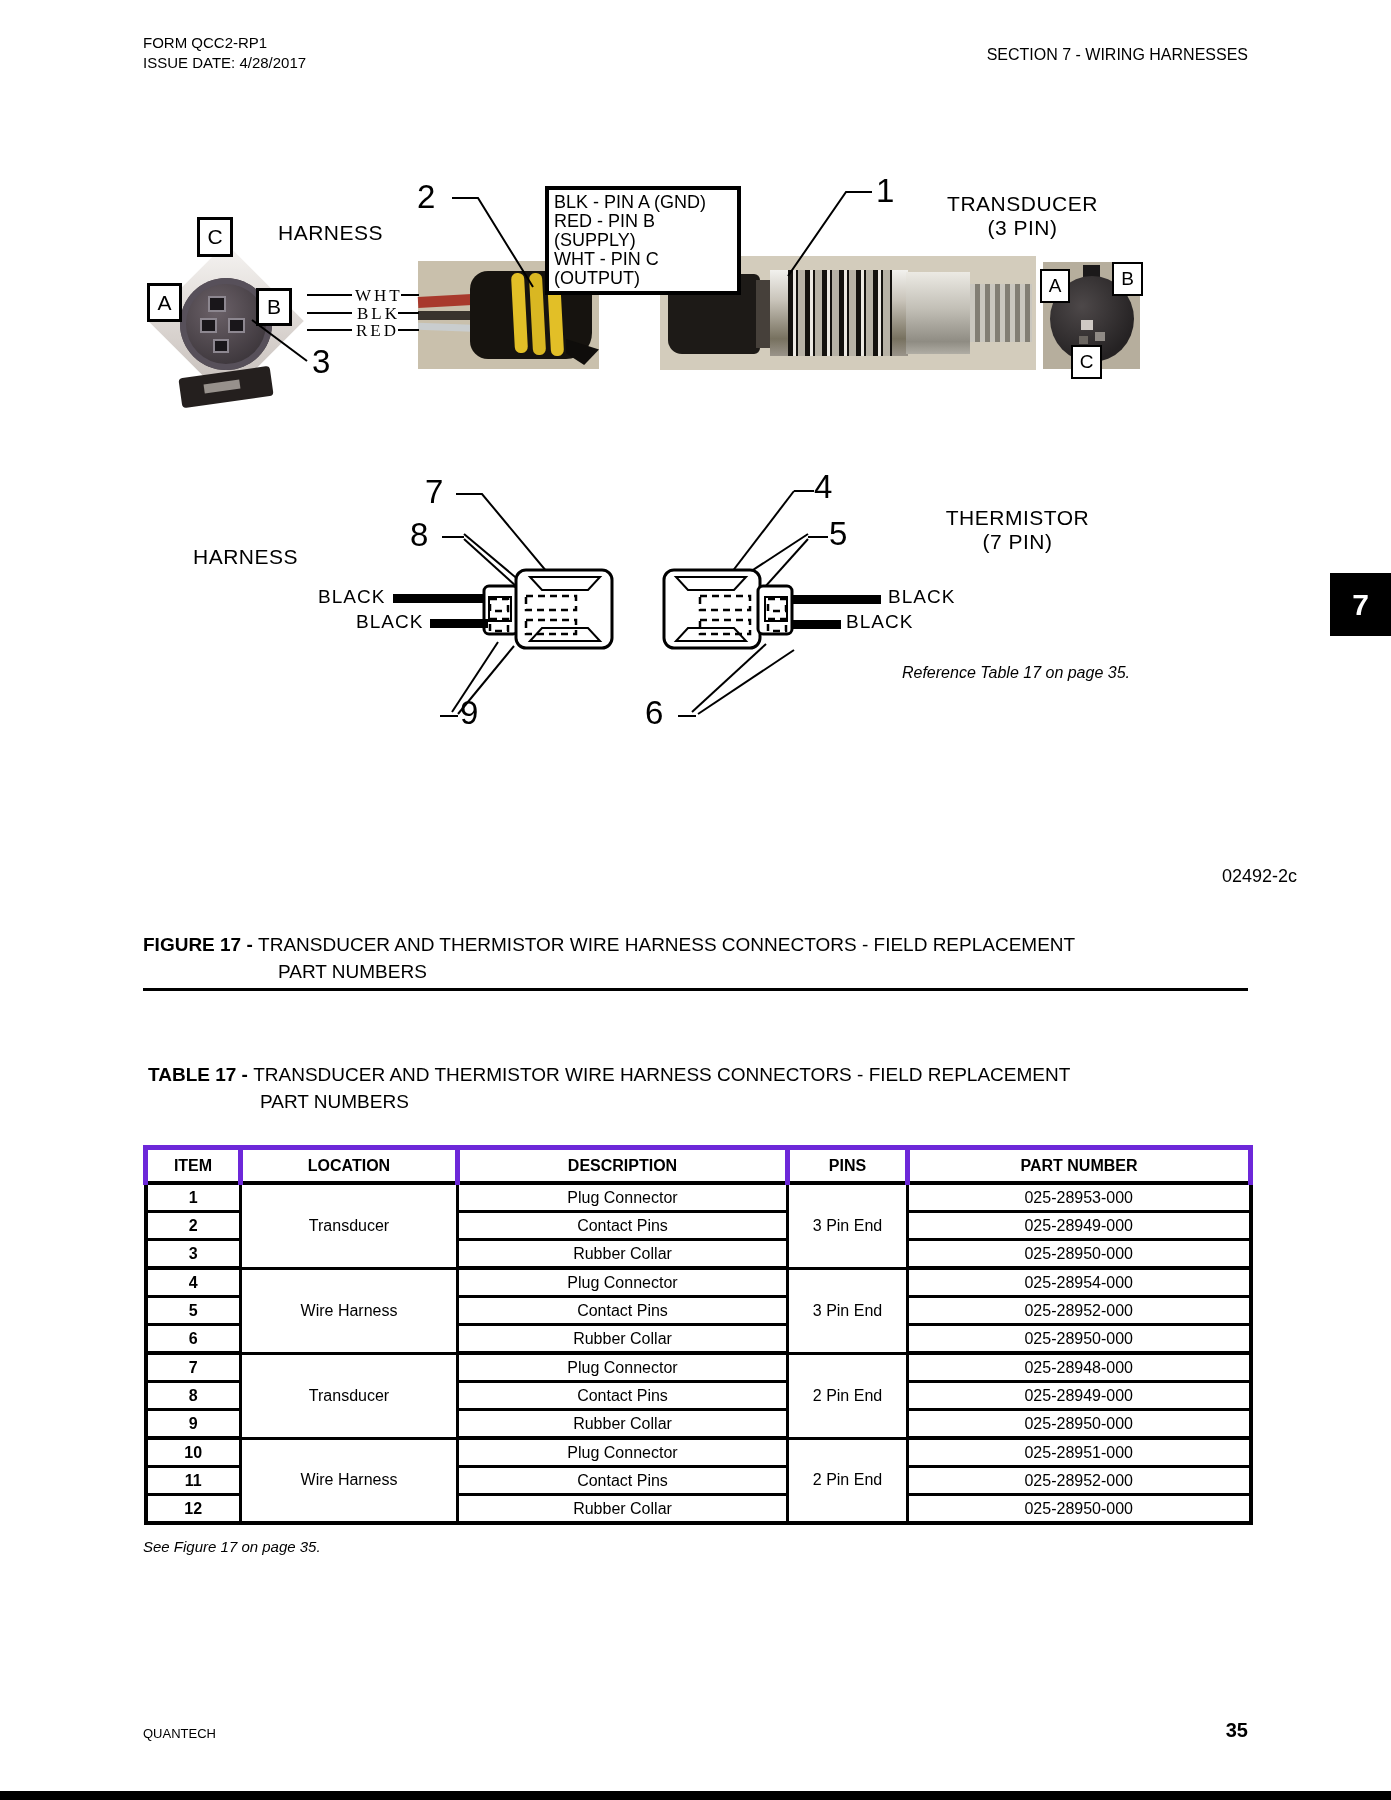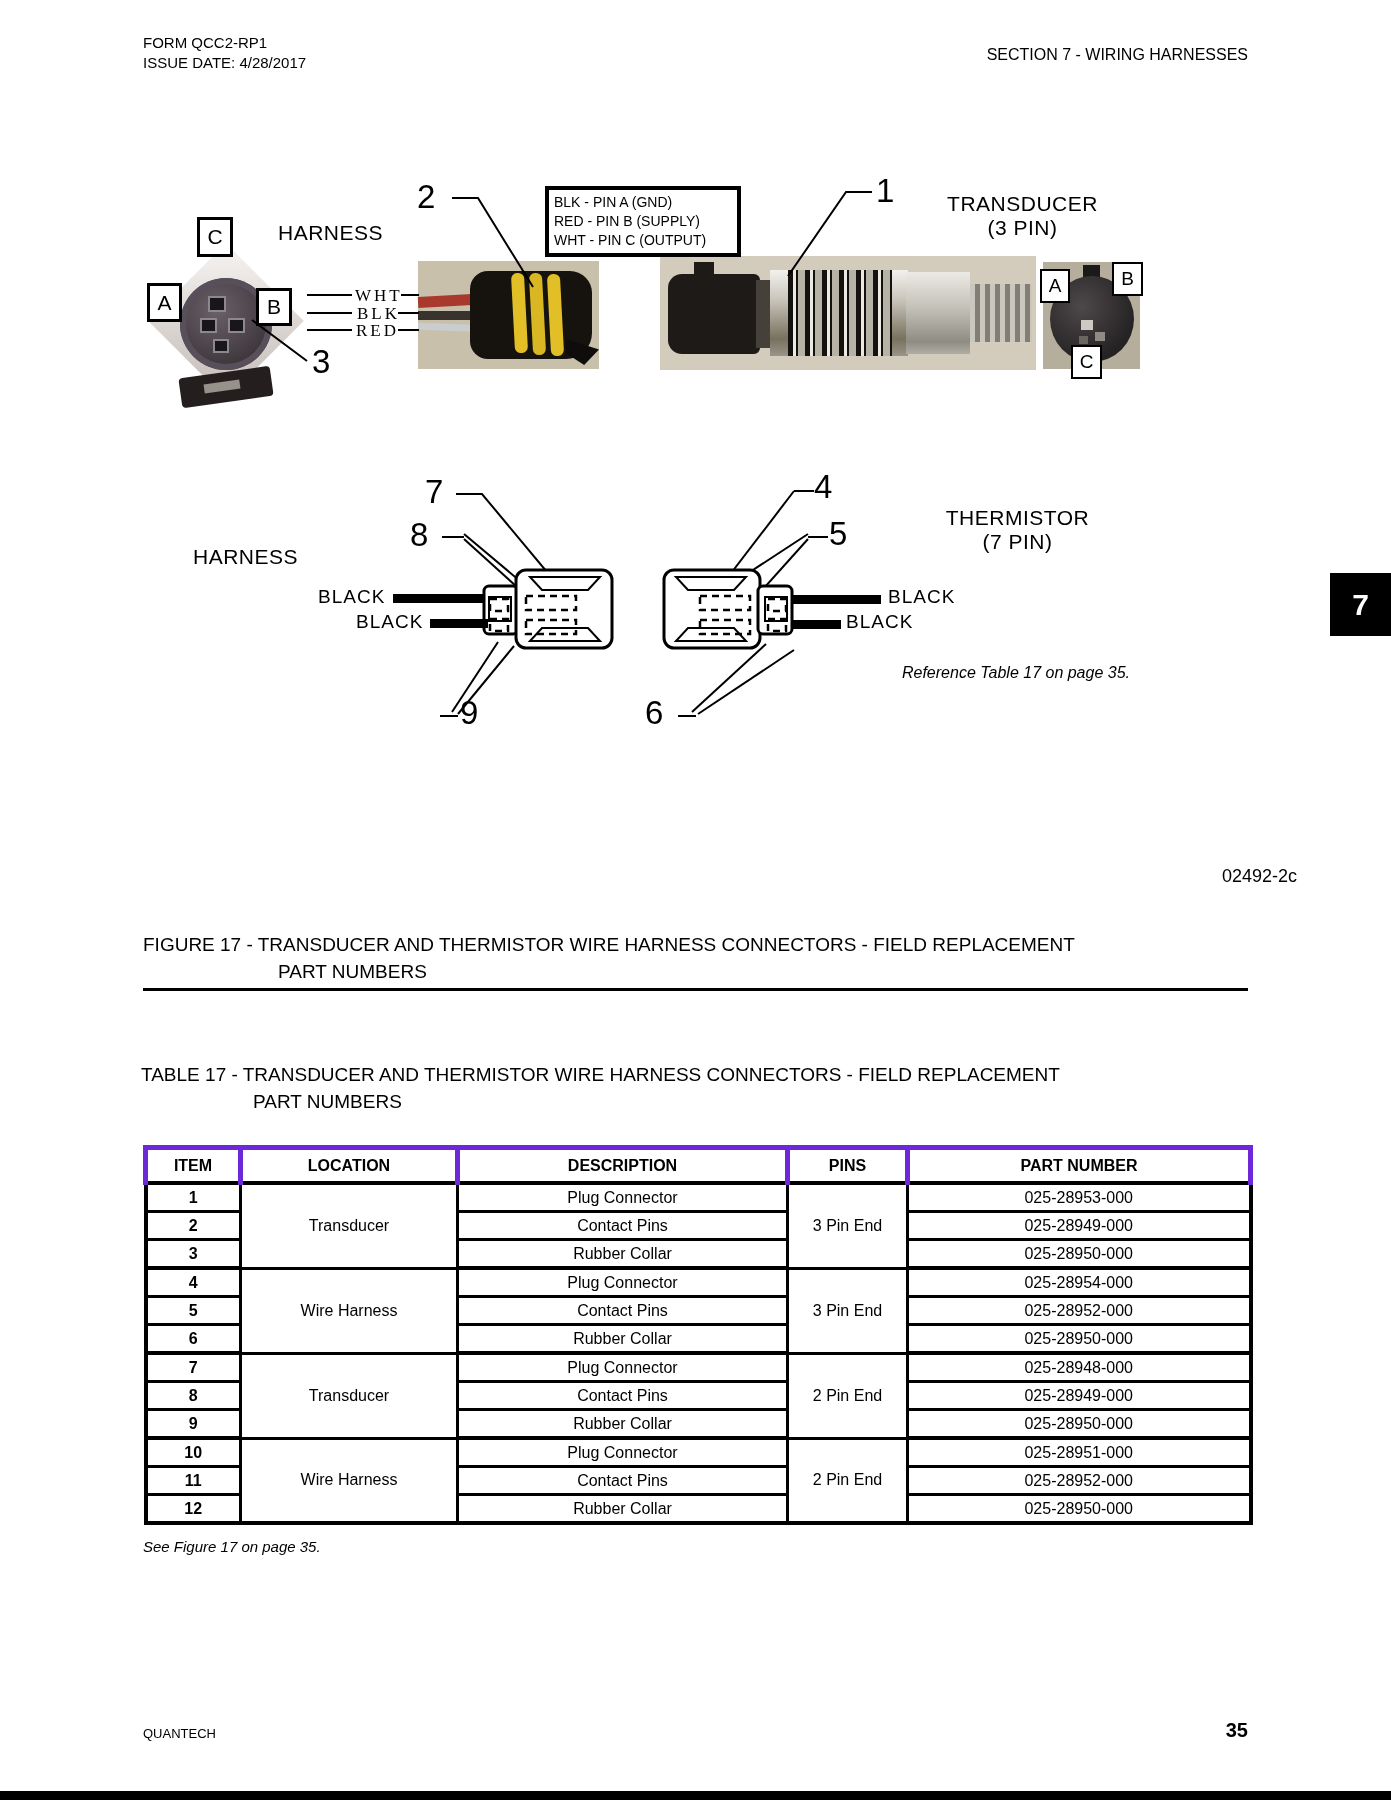--- a/index.html
+++ b/index.html
@@ -7,23 +7,23 @@
         font-family:"Liberation Sans",sans-serif;color:#000;overflow:hidden;margin:0 auto;}
   .abs{position:absolute;}
   .hdr{font-size:15px;line-height:20px;}
   .figtext{font-size:21px;letter-spacing:.5px;}
   .callout{font-size:33px;line-height:33px;z-index:3;}
   .wirelabel{font-size:17px;letter-spacing:3px;z-index:3;font-family:Liberation Serif, serif;}
   .blacklabel{font-size:19px;letter-spacing:1px;z-index:3;}
   .pinbox{position:absolute;background:#fff;border:3px solid #000;display:flex;
           align-items:center;justify-content:center;font-size:21px;z-index:4;}
   .pinbox.sm{border-width:2px;font-size:19px;}
-  .pin-legend{border:4px solid #000;background:#fff;padding:3px 5px;font-size:14px;line-height:19px;z-index:3;}
+  .pin-legend{border:4px solid #000;background:#fff;padding:3px 5px;font-size:18px;line-height:19px;z-index:3;}
   .caption{font-size:19px;line-height:27px;}
-  .caption b{font-weight:normal;}
+  .caption b{font-weight:bold;}
   .rule{background:#000;height:3px;}
   table.parts{border-collapse:collapse;table-layout:fixed;width:1105px;border:4px solid #000;}
   table.parts th{border:5px solid #6d28d9;font-size:16px;font-weight:bold;height:31px;text-align:center;padding:0;}
   table.parts td{border:3px solid #000;font-size:16px;height:25px;text-align:center;padding:0;vertical-align:middle;}
   table.parts td.c-item{font-weight:bold;}
   table.parts tr.group-end td{border-bottom:4px solid #000;}
   table.parts thead tr th{border-bottom:4px solid #000;}
   .italic{font-style:italic;}
   svg.overlay{position:absolute;left:0;top:0;z-index:2;pointer-events:none;}
   .photo{z-index:1;}
@@ -202,21 +202,21 @@
   <div class="abs" style="left:1222px;top:866px;font-size:18px;">02492-2c</div>
 
   <div class="abs caption" style="left:143px;top:931px;width:1110px;">
     <div>
       <b>FIGURE 17 - </b><span>TRANSDUCER AND THERMISTOR WIRE HARNESS CONNECTORS - FIELD REPLACEMENT</span>
     </div>
     <div style="margin-left:135px;">PART NUMBERS</div>
   </div>
   <div class="abs rule" style="left:143px;top:988px;width:1105px;"></div>
 
-  <div class="abs caption" style="left:141px;top:1061px;width:1110px;">
+  <div class="abs caption" style="left:148px;top:1061px;width:1110px;">
     <div>
       <b>TABLE 17 - </b><span>TRANSDUCER AND THERMISTOR WIRE HARNESS CONNECTORS - FIELD REPLACEMENT</span>
     </div>
     <div style="margin-left:112px;">PART NUMBERS</div>
   </div>
 
   <table class="parts abs" style="left:143px;top:1145px;">
     <colgroup>
       <col style="width:95px;">
         <col style="width:217px;">

